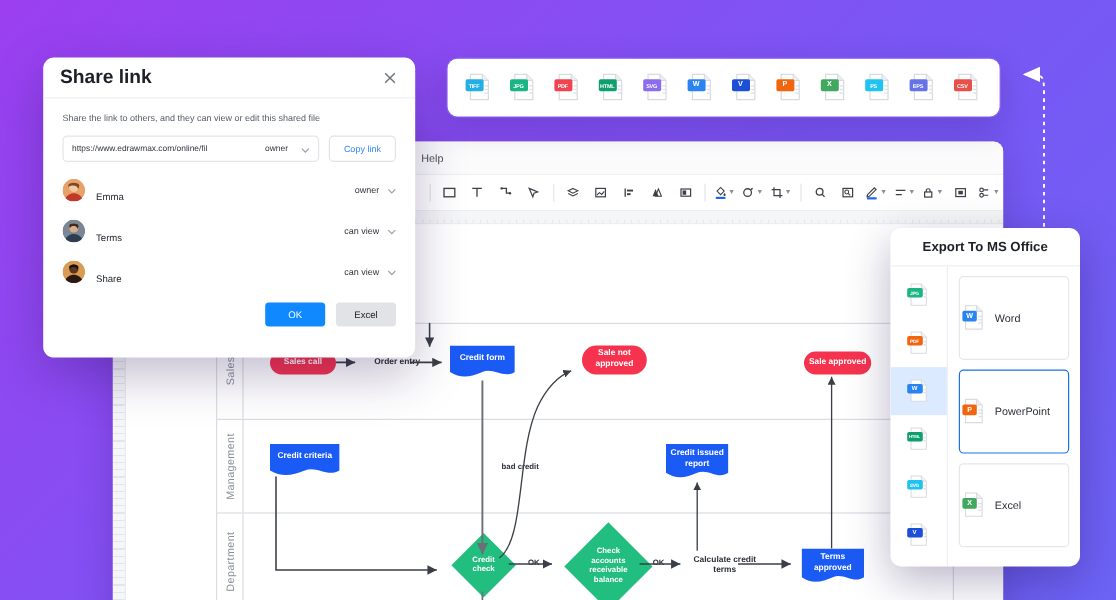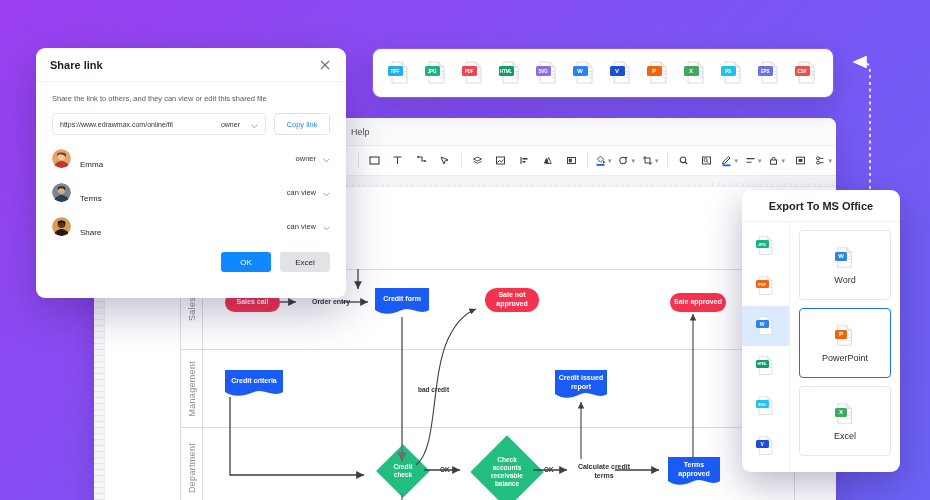--- a/index.html
+++ b/index.html
@@ -68,21 +68,21 @@
   .svg-layer { position:absolute; inset:0; pointer-events:none; }
 
   
   #share {
     position:absolute; left:36px; top:48px; width:310px; height:250px;
     background:#fff; border-radius:9px; box-shadow:0 14px 42px rgba(35,15,80,.28);
     overflow:hidden;
   }
   .sh-head { height:34px; border-bottom:1px solid #eef0f3; display:flex;
     align-items:center; padding:0 14px; }
-  .sh-title { font-size:11px; font-weight:bold; color:#1d2026; flex:1; }
+  .sh-title { font-size:16px; font-weight:bold; color:#1d2026; flex:1; }
   .sh-close { width:14px; height:14px; color:#6d737d; cursor:pointer; }
   .sh-desc { font-size:7.5px; color:#575d66; padding:12px 16px 0 16px; }
   .sh-row1 { display:flex; align-items:center; gap:8px; padding:10px 16px 0 16px; }
   .url-box { flex:1; height:22px; border:1px solid #e2e5ea; border-radius:4px;
     display:flex; align-items:center; padding:0 7px; background:#fff; }
   .url-txt { flex:1; font-size:7px; color:#30353d; white-space:nowrap; overflow:hidden; }
   .url-role { font-size:7px; color:#30353d; margin-right:4px; }
   .copy-btn { width:56px; height:22px; border:1px solid #dfe3e8; border-radius:4px;
     display:flex; align-items:center; justify-content:center; font-size:7.5px;
     color:#2f86f6; background:#fff; cursor:pointer; }
@@ -115,21 +115,21 @@
     overflow:hidden; }
   .ex-title { height:32px; display:flex; align-items:center; justify-content:center;
     font-size:11px; font-weight:bold; color:#1d2026; border-bottom:1px solid #eef0f3; }
   .ex-body { display:flex; height:250px; }
   .ex-side { width:48px; border-right:1px solid #eef0f3; padding-top:4px; }
   .ex-sitem { height:40px; display:flex; align-items:center; justify-content:center;
     cursor:pointer; }
   .ex-sitem.active { background:#dbeafe; }
   .ex-main { flex:1; padding:8px 9px; display:flex; flex-direction:column; gap:8px; }
   .ex-card { height:70px; border:1px solid #e4e7eb; border-radius:4px;
-    display:flex; flex-direction:column; align-items:center; justify-content:center;
+    display:flex; flex-direction:row; align-items:center; justify-content:flex-start;
     gap:5px; cursor:pointer; background:#fff; }
   .ex-card.selected { border:1.5px solid #1a73e8; }
   .ex-card .cname { font-size:9px; color:#2b2f36; }
 
   
   #dash { position:absolute; left:818px; top:52px; width:112px; height:200px; }
 </style>
 </head>
 <body>
 

